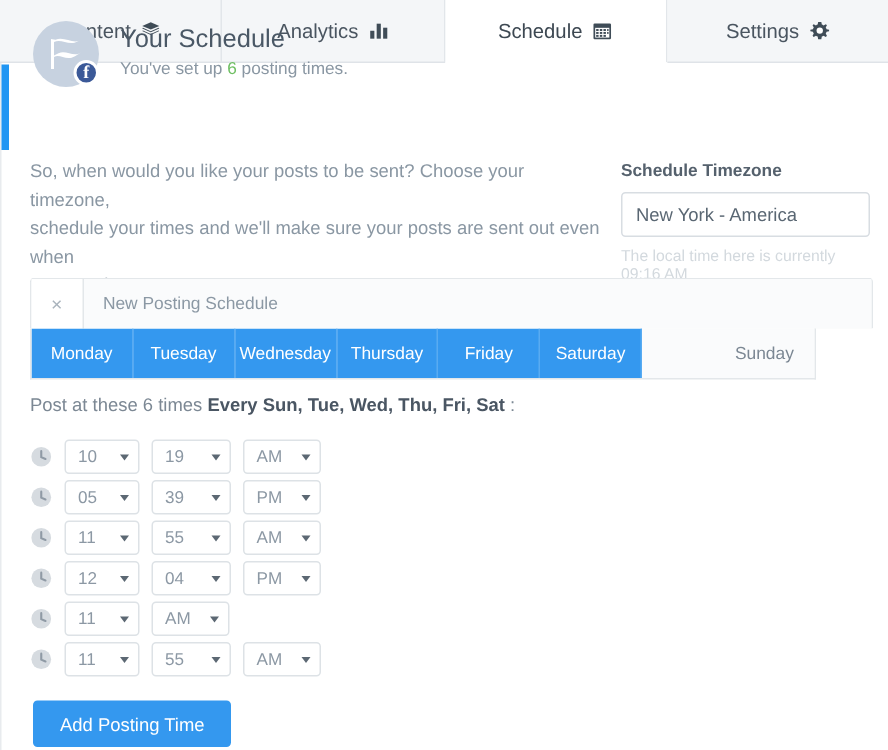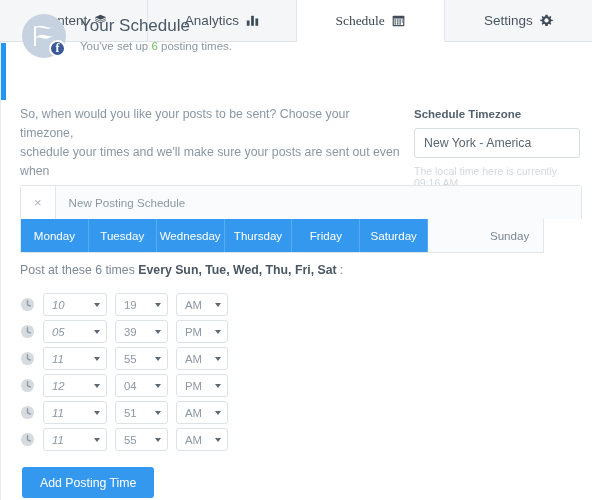--- a/index.html
+++ b/index.html
@@ -42,21 +42,20 @@
     border-bottom: 1px solid #dfe3e8;
     height: 42px;
     cursor: pointer;
     user-select: none;
   }
   .tab:last-child { border-right: none; }
   .tab.active {
     background: #ffffff;
     border-bottom: 1px solid #ffffff;
     color: #3d4852;
-    font-family: Liberation Serif, serif;
   }
   .tab .ticon {
     display: inline-flex;
     align-items: center;
     color: #3f4c57;
   }
 
   
   .left-accent {
     position: absolute;
@@ -271,21 +270,21 @@
     border-radius: 3px;
     background: #ffffff;
     display: flex;
     align-items: center;
     padding: 0 18px 0 8px;
     font-size: 11.4px;
     color: #8c98a4;
     cursor: pointer;
     user-select: none;
   }
-  .sel.w-hh { width: 64px; font-style: italic; }
+  .sel.w-hh { width: 50px; }
   .sel.w-mm { width: 53px; }
   .sel.w-ap { width: 52px; }
   .sel .caret {
     position: absolute;
     right: 6px; top: 50%;
     margin-top: -2px;
     width: 0; height: 0;
     border-left: 3.5px solid transparent;
     border-right: 3.5px solid transparent;
     border-top: 4.5px solid #5c6873;
@@ -518,24 +517,20 @@
 
     <div class="trow">
       <svg class="clock-ic" viewBox="0 0 16 16">
           <circle cx="8" cy="8" r="7" fill="#d6dbe0"></circle>
           <path d="M8 4 L8 8.3 L11 9.6" stroke="#8f9aa5" stroke-width="1.5" fill="none" stroke-linecap="round"></path>
         </svg>
       <div class="sel w-hh">
           <span>11</span>
           <i class="caret"></i>
         </div>
-      <div class="sel w-mm">
-          <span>51</span>
-          <i class="caret"></i>
-        </div>
       <div class="sel w-ap">
           <span>AM</span>
           <i class="caret"></i>
         </div>
     </div>
 
     <div class="trow">
       <svg class="clock-ic" viewBox="0 0 16 16">
           <circle cx="8" cy="8" r="7" fill="#d6dbe0"></circle>
           <path d="M8 4 L8 8.3 L11 9.6" stroke="#8f9aa5" stroke-width="1.5" fill="none" stroke-linecap="round"></path>

